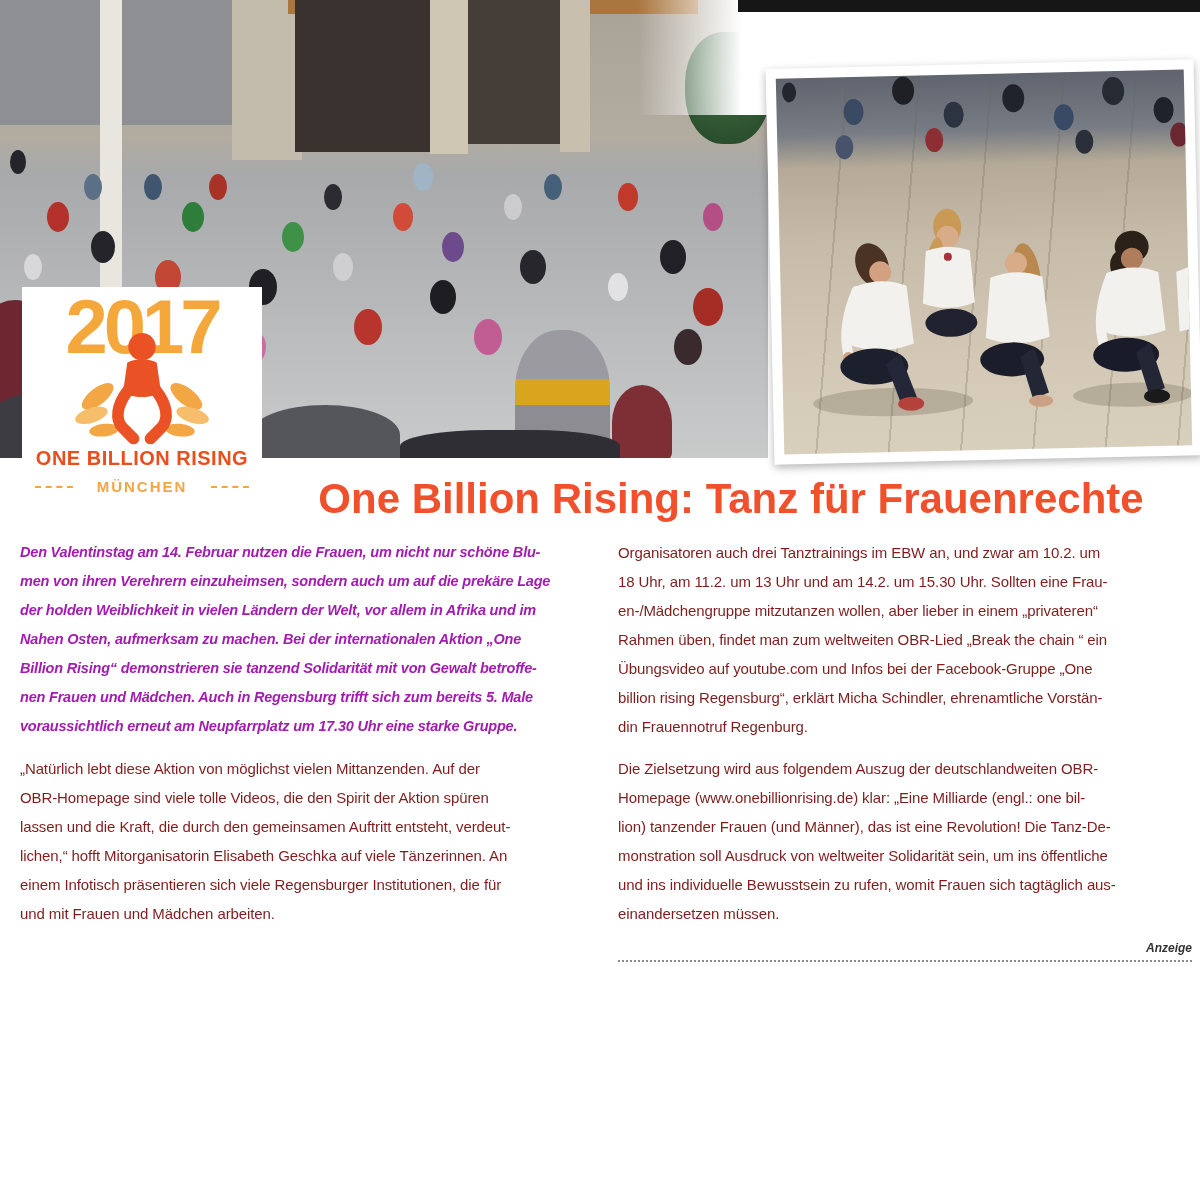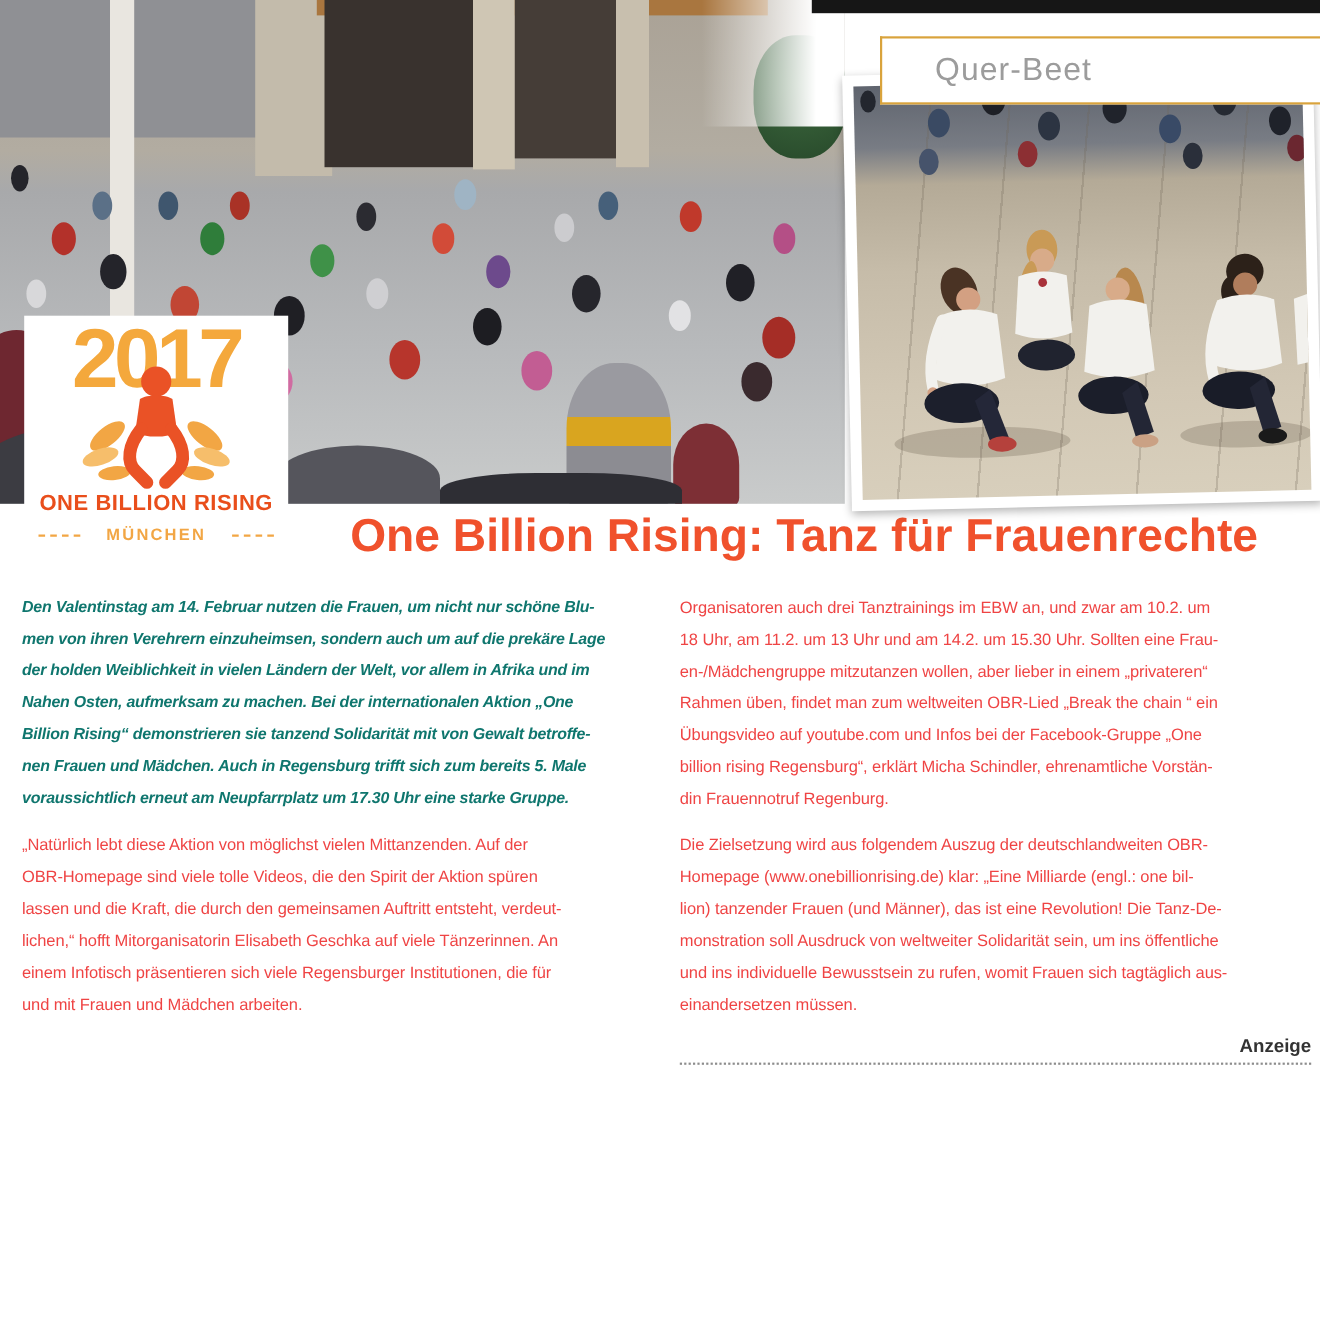--- a/index.html
+++ b/index.html
@@ -74,30 +74,30 @@
   .logo-year{position:absolute;left:0;right:0;top:2px;font-size:76px;font-weight:bold;color:#F4A83C;
              letter-spacing:-4px;line-height:1;}
   .logo-emblem{position:absolute;left:50%;top:44px;transform:translateX(-50%);}
   .logo-title{position:absolute;left:0;right:0;top:160px;font-size:20px;font-weight:bold;color:#E94E1B;
               letter-spacing:0.5px;}
   .logo-city{position:absolute;left:0;right:0;top:191px;display:flex;align-items:center;justify-content:center;gap:24px;
              font-size:15px;font-weight:bold;color:#F2A644;letter-spacing:2px;}
   .logo-dash{width:38px;border-top:2px dashed #F2A644;}
 
   
-  .headline{position:absolute;left:278px;right:16px;top:462px;margin:0;text-align:center;
+  .headline{position:absolute;left:278px;right:16px;top:462px;margin:12px;text-align:center;
             font-size:42px;line-height:1.2;font-weight:bold;color:#F0512C;letter-spacing:0;}
 
   
   .columns{position:absolute;left:20px;top:538px;width:1172px;display:flex;gap:24px;}
   .col{width:574px;}
-  .col p{margin:0 0 13px 0;font-size:15px;line-height:29px;color:#ef4444;letter-spacing:-0.1px;
+  .col p{margin:0 0 13px 0;font-size:15px;line-height:29px;color:#7f1d1d;letter-spacing:-0.1px;
          white-space:pre-line;}
-  .col p.lead{font-weight:bold;font-style:italic;color:#0f766e;font-size:14.5px;letter-spacing:-0.2px;}
-  .anzeige{text-align:right;font-weight:bold;font-size:17px;color:#333;margin-top:0;}
+  .col p.lead{font-weight:bold;font-style:italic;color:#a21caf;font-size:14.5px;letter-spacing:-0.2px;}
+  .anzeige{text-align:right;font-weight:bold;font-size:12px;color:#333;margin-top:0;font-style:italic;}
   .dotted-rule{border-top:2px dotted #8d8d8d;margin-top:5px;width:100%;height:0;}
 </style>
 </head>
 <body>
 
 <div class="page">
 
   <div class="photo-left">
     <div class="pl-storefront"></div>
     <div class="pl-wallstrip"></div>
@@ -163,23 +163,20 @@
         <circle cx="322" cy="202" r="5" fill="#b07d5c"></circle>
         <ellipse cx="344" cy="208" rx="33" ry="17" fill="#191c28"></ellipse>
         <path d="M368,196 L382,242 L366,248 L354,206 Z" fill="#232635"></path>
         <ellipse cx="374" cy="250" rx="13" ry="7" fill="#1a1a1a"></ellipse>
 
         <path d="M396,126 L408,122 L408,184 L398,186 Z" fill="#f2f1ed"></path>
       </svg>
     </div>
   </div>
 
-  <div class="querbeet">
-    <span>Quer-Beet</span>
-  </div>
 
   <div class="logo-box">
     <div class="logo-year">2017</div>
     <svg class="logo-emblem" width="150" height="116" viewBox="0 0 140 110">
 
       <ellipse cx="28" cy="62" rx="18" ry="8" fill="#F2A644" transform="rotate(-38 28 62)"></ellipse>
       <ellipse cx="22" cy="80" rx="16" ry="7" fill="#F6BE6B" transform="rotate(-18 22 80)"></ellipse>
       <ellipse cx="34" cy="94" rx="14" ry="6" fill="#F2A644" transform="rotate(-6 34 94)"></ellipse>
       <ellipse cx="112" cy="62" rx="18" ry="8" fill="#F2A644" transform="rotate(38 112 62)"></ellipse>
       <ellipse cx="118" cy="80" rx="16" ry="7" fill="#F6BE6B" transform="rotate(18 118 80)"></ellipse>

